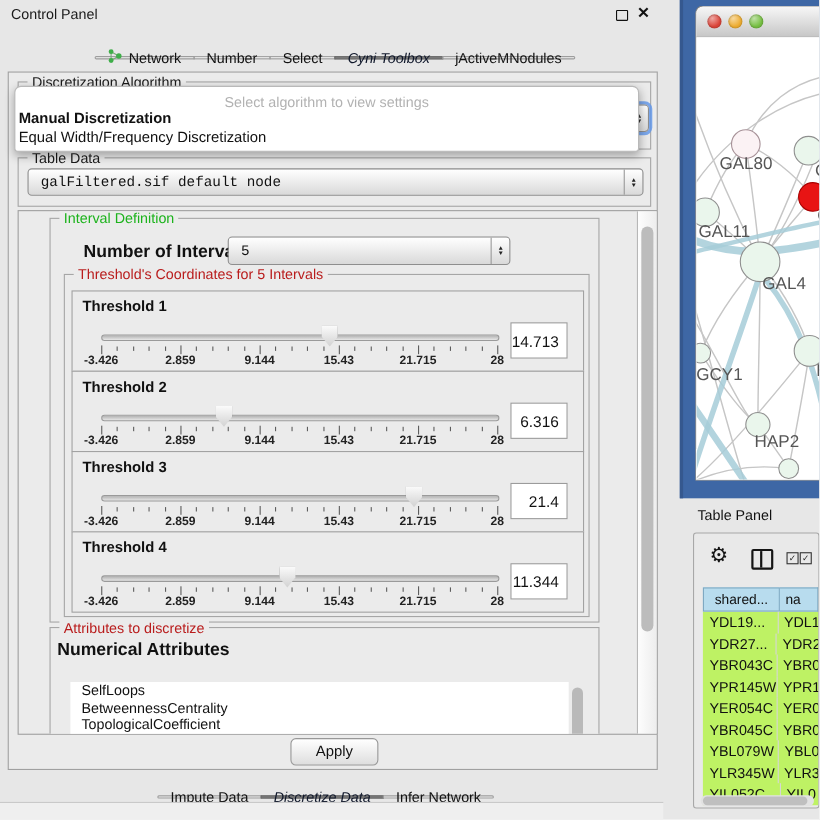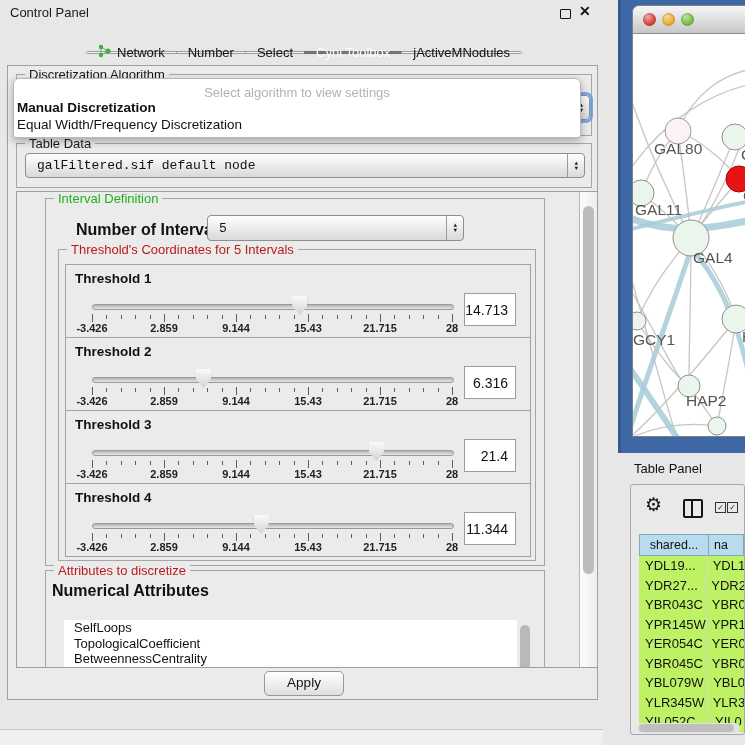--- a/index.html
+++ b/index.html
@@ -9,21 +9,21 @@
   
   .cp-title{left:10px;top:5px;font-size:13px;color:#1a1a1a;}
   .float-btn{left:560px;top:9px;width:9px;height:8px;border:1.5px solid #111;border-radius:1px;}
   .close-btn{left:579px;top:3px;font-size:14px;font-weight:700;color:#111;}
   
   .segbar{display:flex;height:23px;}
   .seg{display:flex;align-items:center;padding:0 11px;font-size:13px;color:#111;
        background:linear-gradient(#ffffff,#e8e8e8);border:1px solid #9d9d9d;margin-left:-1px;white-space:nowrap;margin-top:20px;}
   .seg:first-child{border-radius:5px 0 0 5px;margin-left:0;}
   .seg:last-child{border-radius:0 5px 5px 0;}
-  .seg.sel{background:#7c7c7c;color:#ffffff;border-color:#6d6d6d;}
+  .seg.sel{background:#7c7c7c;color:#0f172a;border-color:#6d6d6d;font-style:italic;}
   .seg .neticon{margin-right:6px;}
   
   .inner-panel{left:7px;top:65px;width:589px;height:633px;border:1px solid #a0a0a0;background:#ebebeb;}
   .group{position:absolute;border:1px solid #a6a6a6;background:#ebebeb;}
   .gtitle{position:absolute;top:-8px;left:8px;background:#ebebeb;padding:0 4px;font-size:13px;white-space:nowrap;}
   .gtitle.green{color:#1db31d;} .gtitle.blue{color:#b91c1c;} .gtitle.plain{color:#1a1a1a;}
   .combo{position:absolute;display:flex;align-items:center;background:linear-gradient(#ffffff,#d9d9d9);
          border:1px solid #8e8e8e;border-radius:4px;font-size:13px;font-family:Liberation Mono, monospace;}
   .combo .cval{padding-left:11px;}
   .combo .arrows{margin-left:auto;height:100%;border-left:1px solid #9a9a9a;display:flex;flex-direction:column;
@@ -326,29 +326,40 @@
             <div class="tfield">11.344</div>
           </div>
         </div>
     </div>
 
     <div class="group" style="left:28px;top:378px;width:498px;height:200px;">
       <span class="gtitle blue">Attributes to discretize</span>
       <div class="lbl bold" style="left:6px;top:11px;">Numerical Attributes</div>
       <div class="attrlist">
           <div class="li">SelfLoops</div>
+          <div class="li">BetweennessCentrality</div>
           <div class="li">TopologicalCoefficient</div>
-          <div class="li">BetweennessCentrality</div>
         </div>
       <div class="listthumb"></div>
     </div>
   </div>
 
   <div class="abs applybtn">Apply</div>
 
+  <div class="abs segbar" style="left:143px;top:703px;">
+    <div class="seg">
+        <span>Impute Data</span>
+      </div>
+    <div class="seg sel">
+        <span>Discretize Data</span>
+      </div>
+    <div class="seg">
+        <span>Infer Network</span>
+      </div>
+  </div>
   <div class="abs botline"></div>
   <div class="abs botbg"></div>
 
   <div class="abs bluezone"></div>
   <div class="abs netwin">
     <div class="nettitle">
       <div class="light" style="left: 10px; background: radial-gradient(circle at 35% 28%, rgba(255, 255, 255, 0.533), rgb(220, 69, 58) 60%) rgb(220, 69, 58);" id="light-red"></div>
       <div class="light" style="left: 29px; background: radial-gradient(circle at 35% 28%, rgba(255, 255, 255, 0.533), rgb(238, 173, 49) 60%) rgb(238, 173, 49);" id="light-yellow"></div>
       <div class="light" style="left: 48px; background: radial-gradient(circle at 35% 28%, rgba(255, 255, 255, 0.533), rgb(119, 192, 67) 60%) rgb(119, 192, 67);" id="light-green"></div>
     </div>

